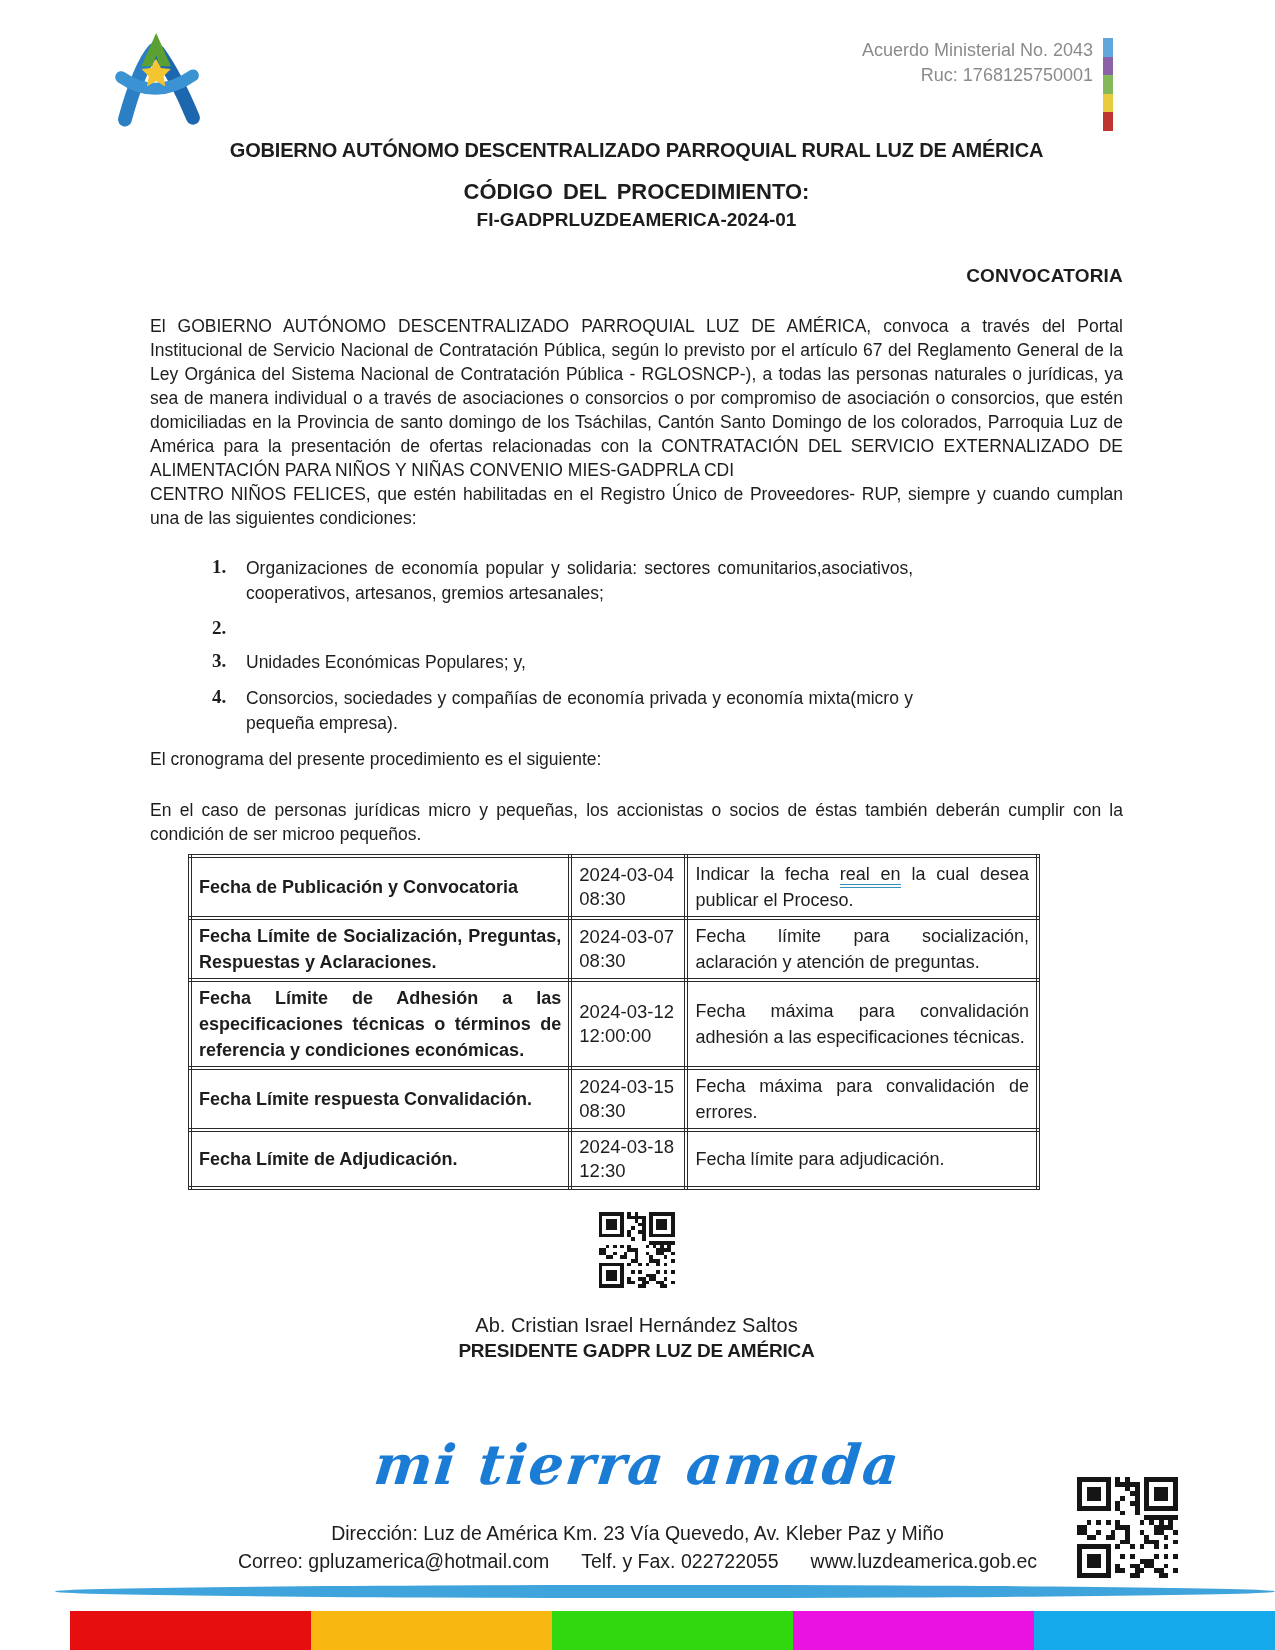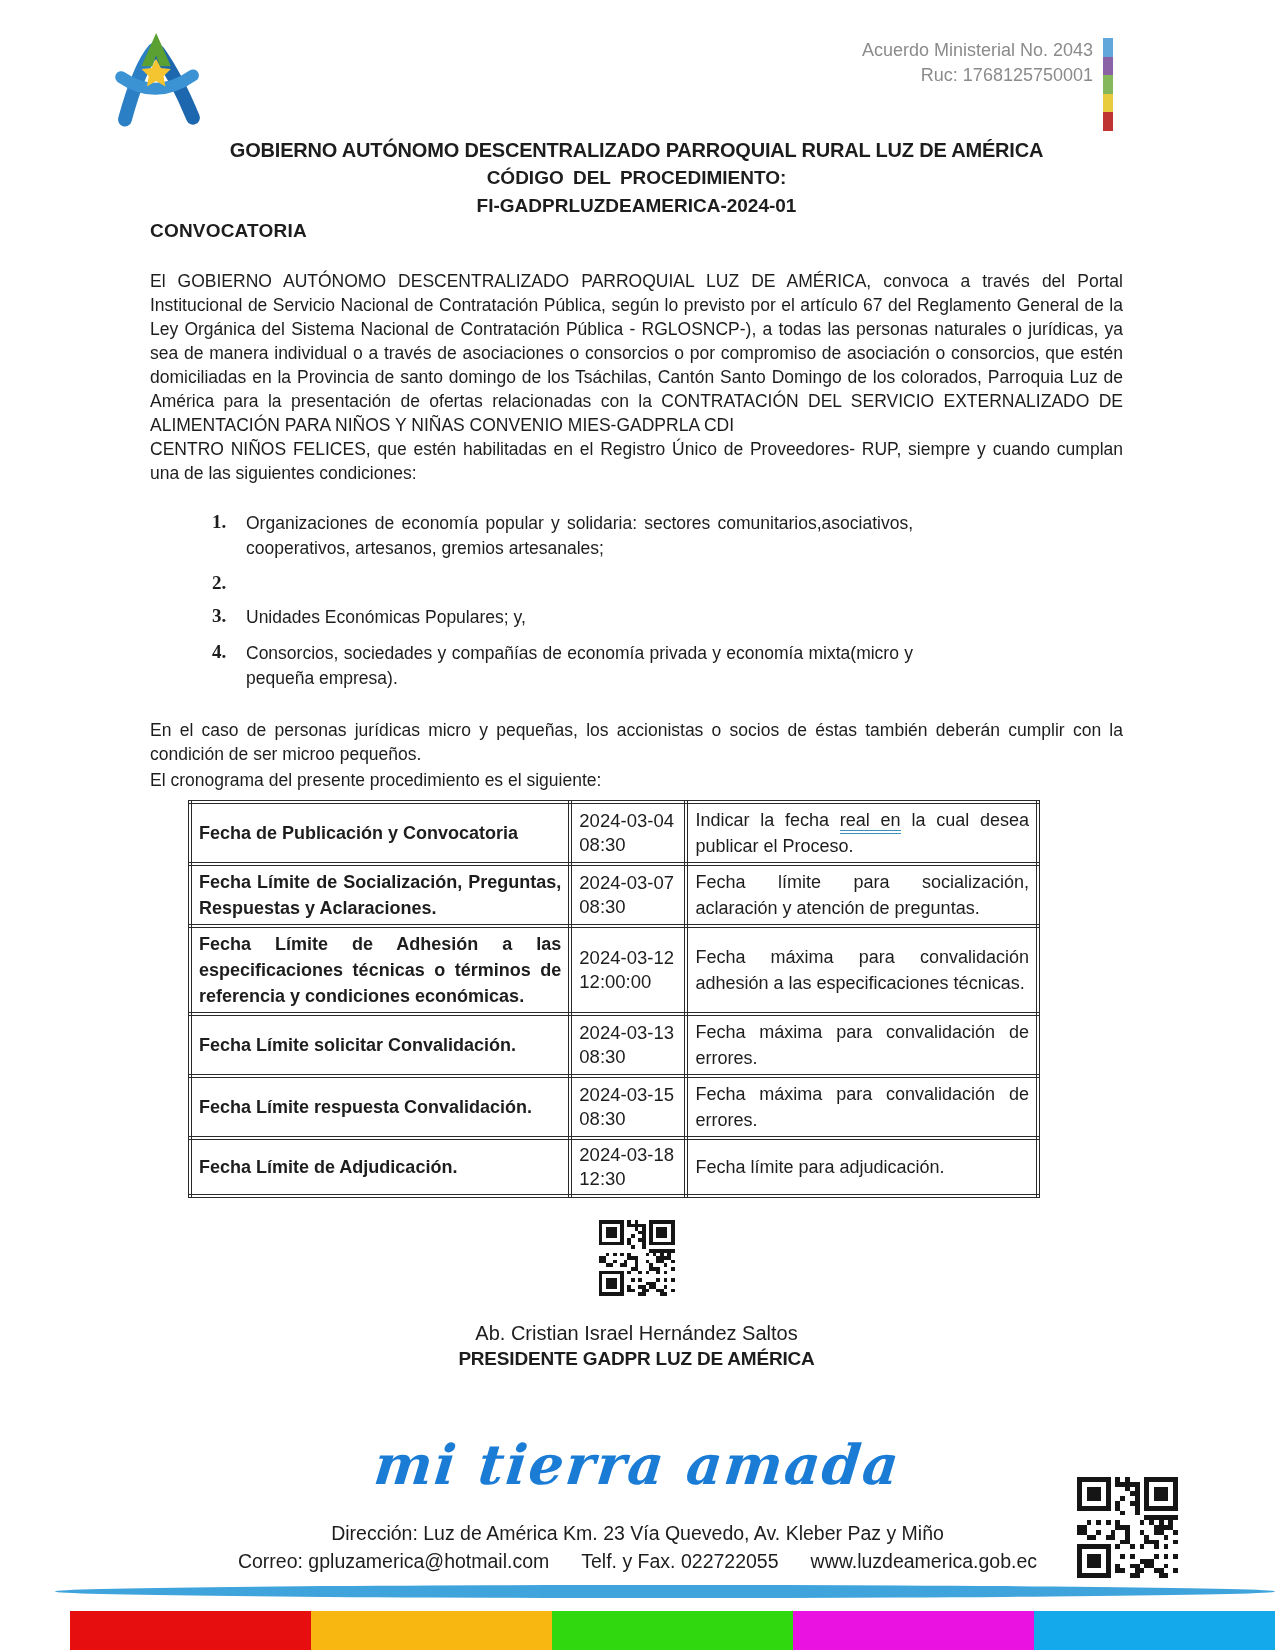--- a/index.html
+++ b/index.html
@@ -16,23 +16,23 @@
   .logo-subrow{display:flex;align-items:center;gap:5px;margin-top:2px;margin-left:10px;}
   .dot{width:17px;height:17px;border-radius:50%;}
   .logo-gad{color:#8b8b8b;font-size:21px;margin-left:4px;white-space:nowrap;}
   .hdr-right{position:absolute;right:182px;top:38px;text-align:right;color:#8b8b8b;font-size:18px;line-height:25px;}
   .side-bar{position:absolute;left:1103px;top:38px;width:10px;height:93px;display:flex;flex-direction:column;}
   .side-bar div{flex:1;}
 
   
   .flow{position:absolute;left:150px;right:152px;top:136px;}
   .t-org{text-align:center;font-weight:700;font-size:20px;letter-spacing:-0.2px;line-height:28px;}
-  .t-code-label{text-align:center;font-weight:700;font-size:19px;line-height:28px;word-spacing:4px;}
+  .t-code-label{text-align:center;font-weight:700;font-size:22px;line-height:28px;word-spacing:4px;margin-top:14px;}
   .t-code{text-align:center;font-weight:700;font-size:19px;line-height:28px;}
-  .t-section{text-align:left;font-weight:700;font-size:19px;letter-spacing:0.2px;}
+  .t-section{text-align:right;font-weight:700;font-size:19px;margin-top:31px;letter-spacing:0.2px;}
 
   
   .para{font-size:17.5px;line-height:24px;text-align:justify;margin:0;}
   .p1{margin-top:27px;}
   .p2{margin-top:0;}
   .num-list{margin:26px 0 0 62px;padding:0;list-style:none;}
   .num-list li{display:flex;margin-bottom:11px;}
   .num-list .num{width:34px;font-weight:700;font-size:19px;font-family:"Liberation Serif","DejaVu Serif",serif;flex:none;}
   .num-list .itxt{font-size:17.5px;line-height:25px;text-align:justify;padding-right:210px;}
   .p3{margin-top:27px;}
@@ -115,22 +115,22 @@
       <li>
         <span class="num">3.</span>
         <span class="itxt">Unidades Económicas Populares; y,</span>
       </li>
       <li>
         <span class="num">4.</span>
         <span class="itxt">Consorcios, sociedades y compañías de economía privada y economía mixta(micro y pequeña  empresa).</span>
       </li>
     </ol>
 
+    <p class="para p4">El cronograma del presente procedimiento es el siguiente:</p>
     <p class="para p3">En el caso de personas jurídicas micro y pequeñas, los accionistas o socios de éstas también deberán cumplir con la condición de ser microo pequeños.</p>
-    <p class="para p4">El cronograma del presente procedimiento es el siguiente:</p>
 
     <table class="cron">
       <tbody>
         <tr>
           <td class="c-label">Fecha de Publicación y Convocatoria</td>
           <td class="c-date">
             <span>2024-03-04</span>
             <span>08:30</span>
           </td>
           <td class="c-desc">
@@ -151,30 +151,20 @@
           <td class="c-label">Fecha Límite de Adhesión a las especificaciones técnicas o términos de referencia y condiciones económicas.</td>
           <td class="c-date">
             <span>2024-03-12</span>
             <span>12:00:00</span>
           </td>
           <td class="c-desc">
             <span>Fecha máxima para convalidación adhesión a las especificaciones técnicas.</span><span class="gram-underline"></span><span></span>
           </td>
         </tr>
         <tr>
-          <td class="c-label">Fecha Límite solicitar Convalidación.</td>
-          <td class="c-date">
-            <span>2024-03-13</span>
-            <span>08:30</span>
-          </td>
-          <td class="c-desc">
-            <span>Fecha máxima para convalidación de errores.</span><span class="gram-underline"></span><span></span>
-          </td>
-        </tr>
-        <tr>
           <td class="c-label">Fecha Límite respuesta Convalidación.</td>
           <td class="c-date">
             <span>2024-03-15</span>
             <span>08:30</span>
           </td>
           <td class="c-desc">
             <span>Fecha máxima para convalidación de errores.</span><span class="gram-underline"></span><span></span>
           </td>
         </tr>
         <tr>

